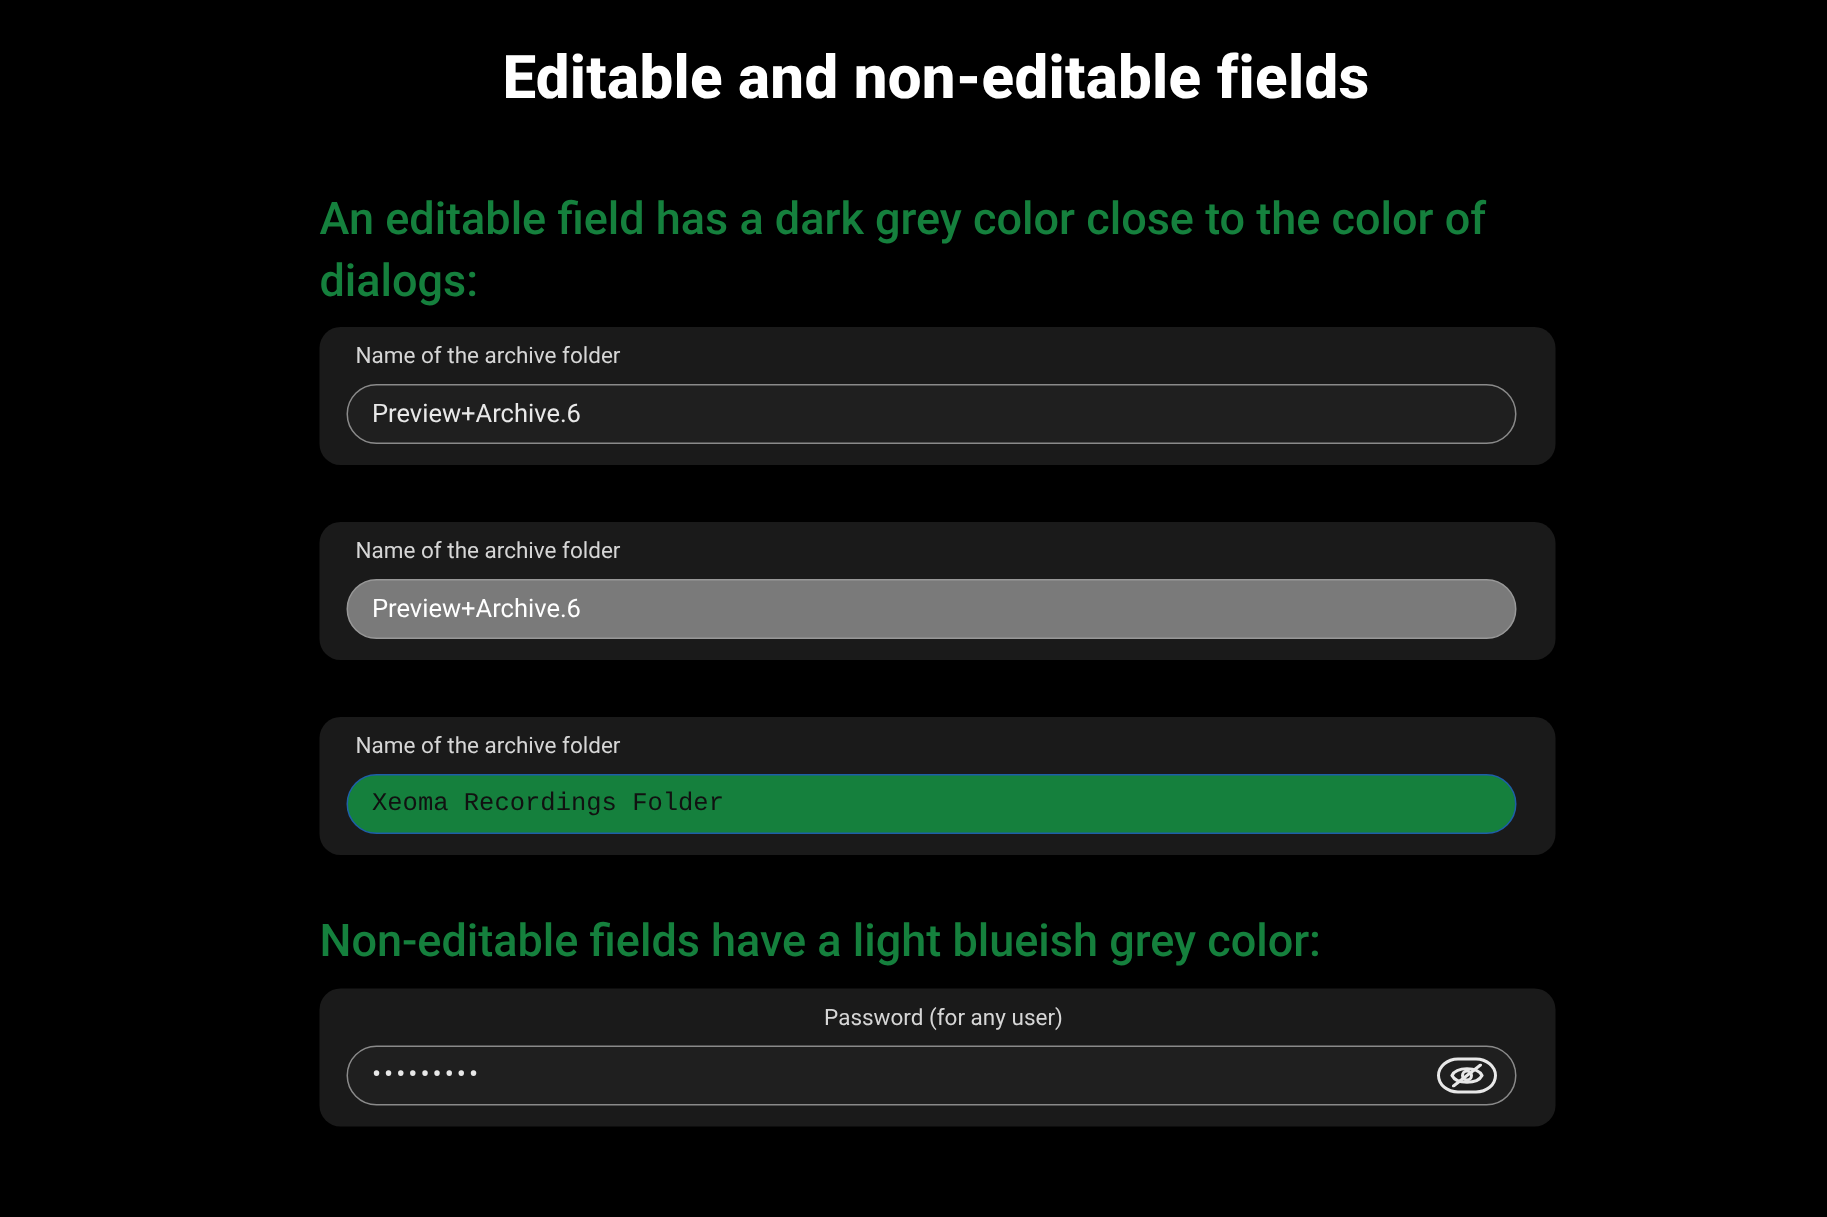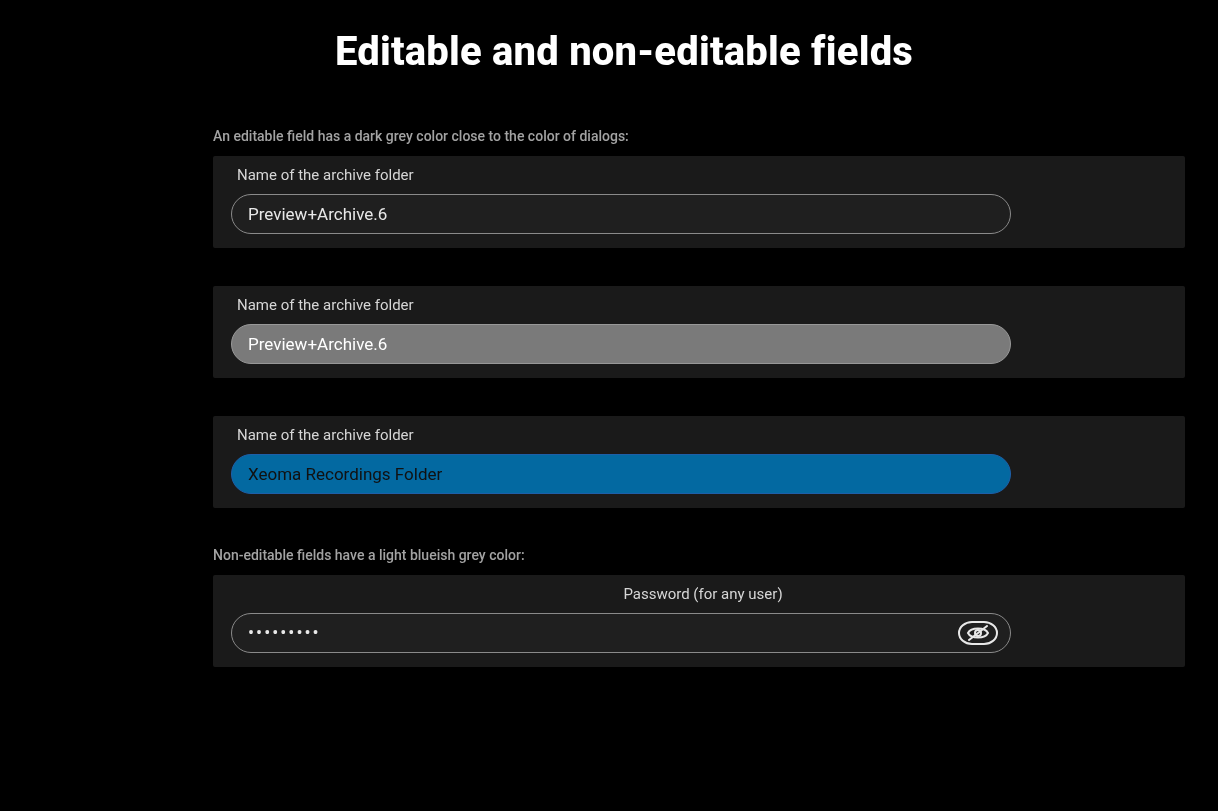--- a/index.html
+++ b/index.html
@@ -25,33 +25,33 @@
     font-size: 40px;
     font-weight: 800;
     margin: 0 0 52px 0;
     letter-spacing: 0.2px;
   }
   .content {
     margin-left: 198px;
     width: 830px;
   }
   p.caption {
-    font-size: 14px;
+    font-size: 30px;
     font-weight: 500;
     margin: 0 0 10px 0;
     line-height: 1.35;
-    color: #a3a3a3;
+    color: #15803d;
   }
   .panel {
     background: #1a1a1a;
     padding: 10px 16px 14px 18px;
     margin-bottom: 38px;
-    width: 972px;
+    width: 824px;
     box-sizing: border-box;
-    border-radius: 2px;
+    border-radius: 14px;
   }
   .panel.last {
     margin-bottom: 0;
     text-align: center;
   }
   .field-label {
     font-size: 15px;
     color: #d6d6d6;
     margin: 0 0 10px 6px;
     font-weight: 400;
@@ -71,23 +71,24 @@
     background: #1f1f1f;
     border: 1px solid #8a8a8a;
     color: #e8e8e8;
   }
   .pill.hovered {
     background: #7a7a7a;
     border: 1px solid #989898;
     color: #ffffff;
   }
   .pill.editing {
-    background: #0369a1;
+    background: #15803d;
     border: 1px solid #1e5fa8;
     color: #111111;
+    font-family: Liberation Mono, monospace;
   }
   .pill.readonly {
     background: #1f1f1f;
     border: 1px solid #8a8a8a;
     color: #e8e8e8;
   }
   .dots {
     font-size: 18px;
     letter-spacing: 2px;
   }

